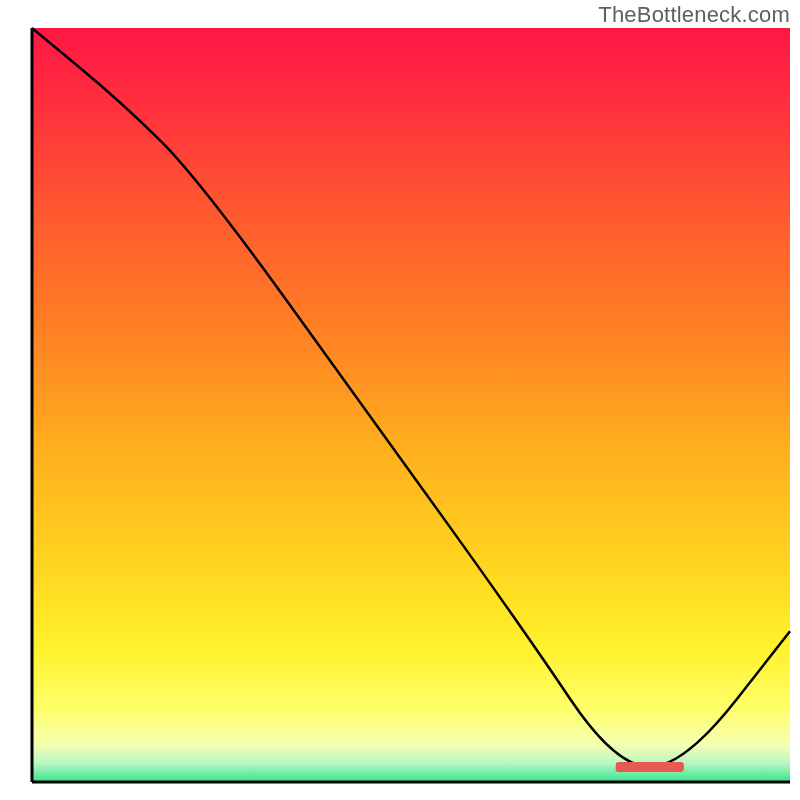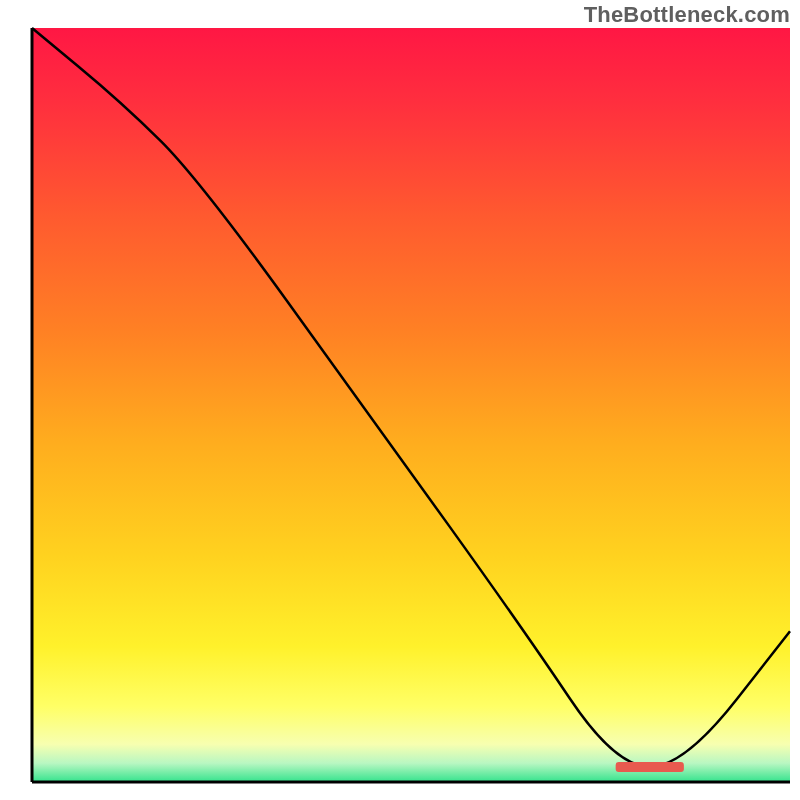--- a/index.html
+++ b/index.html
@@ -14,21 +14,21 @@
   .wrap {
     position: relative;
     width: 800px;
     height: 800px;
   }
   .attribution {
     position: absolute;
     top: 2px;
     right: 10px;
     font-size: 22px;
-    font-weight: 700;
+    font-weight: 400;
     color: #5f5f5f;
     letter-spacing: 0.2px;
   }
   svg.chart {
     position: absolute;
     left: 0;
     top: 0;
   }
 </style>
 </head>

